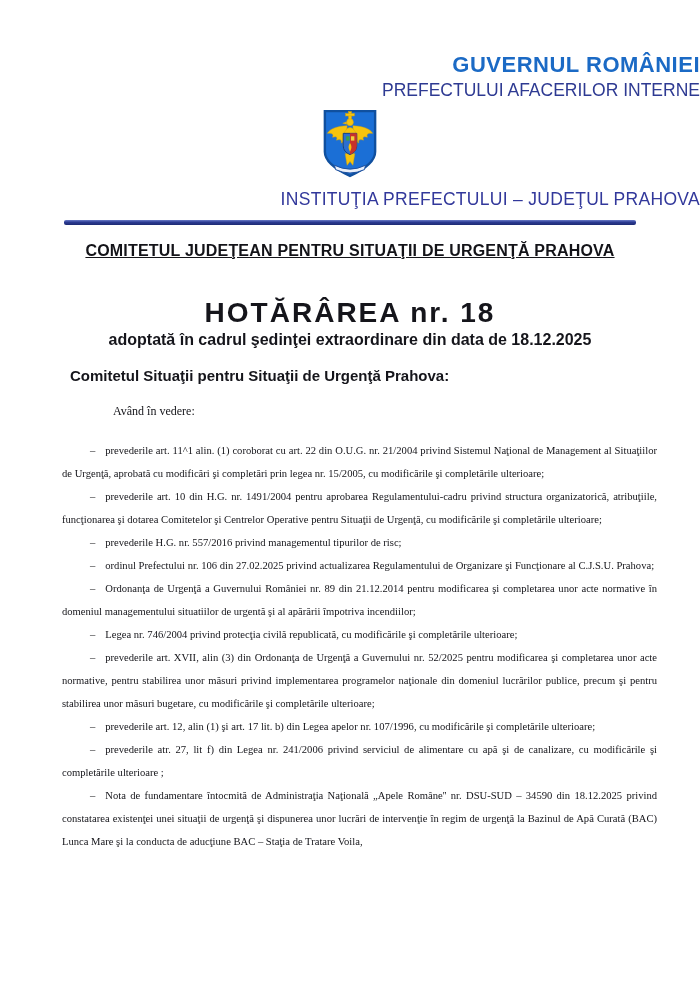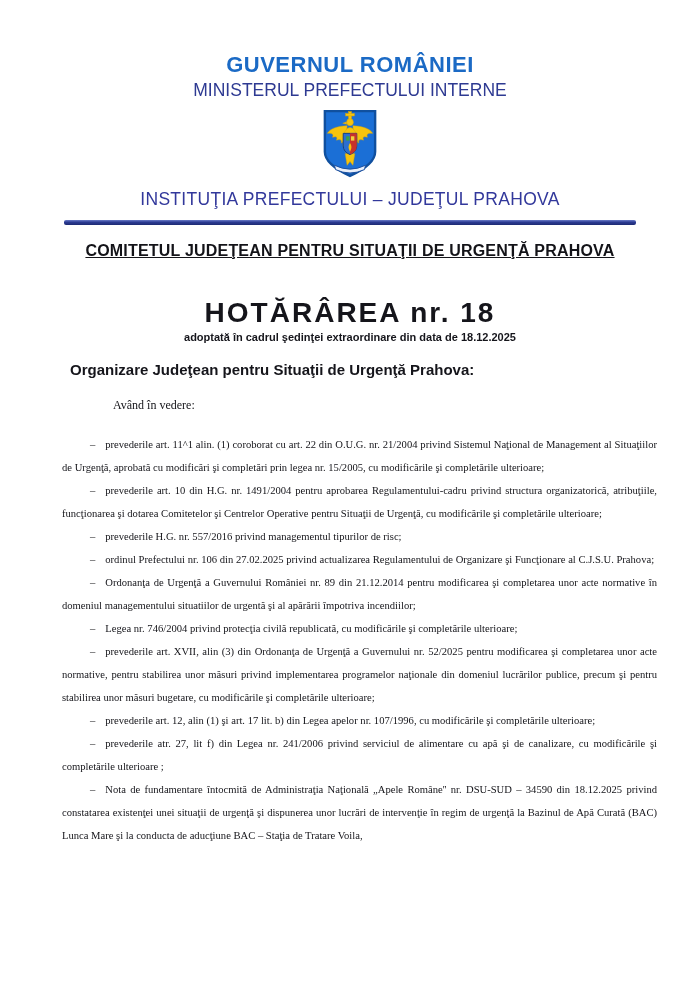--- a/index.html
+++ b/index.html
@@ -4,21 +4,21 @@
 <style>
   html,body { margin:0; padding:0; background:#ffffff; }
   .page {
     position:relative;
     width:700px; height:988px;
     background:#ffffff;
     overflow:hidden;
     font-family:"Liberation Serif", serif;
     color:#17171c;
   }
-  .doc-header { text-align:center; padding-top:52px; }
+  .doc-header { text-align:right; padding-top:52px; }
   .gov-title {
     font-family:"Liberation Sans", sans-serif;
     font-weight:bold; font-size:22px; letter-spacing:0.5px;
     color:#1b6ac5;
   }
   .ministry-title {
     font-family:"Liberation Sans", sans-serif;
     font-size:17.5px; color:#2e3a92; margin-top:2px;
   }
   .coat { width:58px; height:70px; margin:8px auto 10px auto; }
@@ -36,21 +36,21 @@
     font-weight:bold; font-size:16px; color:#131318;
     text-align:center; margin-top:17px; letter-spacing:0.2px;text-decoration:underline;
   }
   .decision-title {
     font-family:"Liberation Sans", sans-serif;
     font-weight:bold; font-size:28px; color:#15151b;
     text-align:center; margin-top:37px; letter-spacing:2px;
   }
   .decision-subtitle {
     font-family:"Liberation Sans", sans-serif;
-    font-weight:bold; font-size:11px; color:#15151b;
+    font-weight:bold; font-size:16px; color:#15151b;
     text-align:center; margin-top:2px;
   }
   .issuer-line {
     font-family:"Liberation Sans", sans-serif;
     font-weight:bold; font-size:15px; color:#15151b;
     margin:18px 0 0 70px;
   }
   .doc-body {
     margin-top:13px; padding:0 43px 0 62px;
     font-size:10.6px; line-height:23px; text-align:justify;
@@ -60,21 +60,21 @@
   .item { margin:0; text-indent:28px; }
   .item .dash { padding-right:10px; }
 </style>
 </head>
 <body>
 
 <div class="page">
 
   <header class="doc-header">
     <div class="gov-title">GUVERNUL ROMÂNIEI</div>
-    <div class="ministry-title">MINISTERUL PREFECTULUI INTERNE</div>
+    <div class="ministry-title">PREFECTULUI AFACERILOR INTERNE</div>
 
     <div class="coat">
       <svg viewBox="0 0 120 144" width="58" height="70" aria-hidden="true">
         <path d="M8 4 L112 4 L112 88 Q112 114 60 138 Q8 114 8 88 Z" fill="#1b6fd6" stroke="#10509f" stroke-width="5"></path>
         <g fill="#f6c40e" stroke="#d8a406" stroke-width="1">
           <rect x="57" y="5" width="6" height="16"></rect>
           <rect x="51" y="9" width="18" height="5"></rect>
           <circle cx="60" cy="27" r="7"></circle>
           <path d="M53 26 L45 29 L53 31 Z"></path>
           <path d="M54 34 Q20 36 13 50 Q28 48 24 58 Q36 54 32 64 Q44 60 42 70 L52 62 Z"></path>
@@ -95,21 +95,21 @@
 
     <div class="institution-title">INSTITUŢIA PREFECTULUI – JUDEŢUL PRAHOVA</div>
     <div class="header-rule"></div>
   </header>
 
   <div class="committee-title">COMITETUL JUDEŢEAN PENTRU SITUAŢII DE URGENŢĂ PRAHOVA</div>
 
   <div class="decision-title">HOTĂRÂREA nr. 18</div>
   <div class="decision-subtitle">adoptată în cadrul şedinţei extraordinare din data de 18.12.2025</div>
 
-  <div class="issuer-line">Organizare Judeţean pentru Situaţii de Urgenţă Prahova:</div>
+  <div class="issuer-line">Comitetul Situaţii pentru Situaţii de Urgenţă Prahova:</div>
 
   <div class="doc-body">
     <p class="preamble">Având în vedere:</p>
 
     <p class="item"><span class="dash">–</span><span>prevederile art. 11^1 alin. (1) coroborat cu art. 22 din O.U.G. nr. 21/2004 privind  Sistemul Naţional de Management al Situaţiilor de Urgenţă, aprobată cu modificări şi completări prin legea nr. 15/2005, cu modificările şi completările ulterioare;</span></p>
     <p class="item"><span class="dash">–</span><span>prevederile art. 10 din H.G. nr. 1491/2004 pentru aprobarea Regulamentului-cadru privind structura organizatorică, atribuţiile, funcţionarea şi dotarea Comitetelor şi Centrelor Operative pentru Situaţii de Urgenţă, cu modificările şi completările ulterioare;</span></p>
     <p class="item"><span class="dash">–</span><span>prevederile H.G. nr. 557/2016 privind managementul tipurilor de risc;</span></p>
     <p class="item"><span class="dash">–</span><span>ordinul Prefectului nr. 106 din 27.02.2025 privind actualizarea Regulamentului de Organizare şi Funcţionare al C.J.S.U. Prahova;</span></p>
     <p class="item"><span class="dash">–</span><span>Ordonanţa de Urgenţă a Guvernului României nr. 89 din 21.12.2014 pentru modificarea şi completarea unor acte normative în domeniul managementului situatiilor de urgentă şi al apărării împotriva incendiilor;</span></p>
     <p class="item"><span class="dash">–</span><span>Legea nr. 746/2004 privind protecţia civilă republicată, cu modificările şi completările ulterioare;</span></p>

